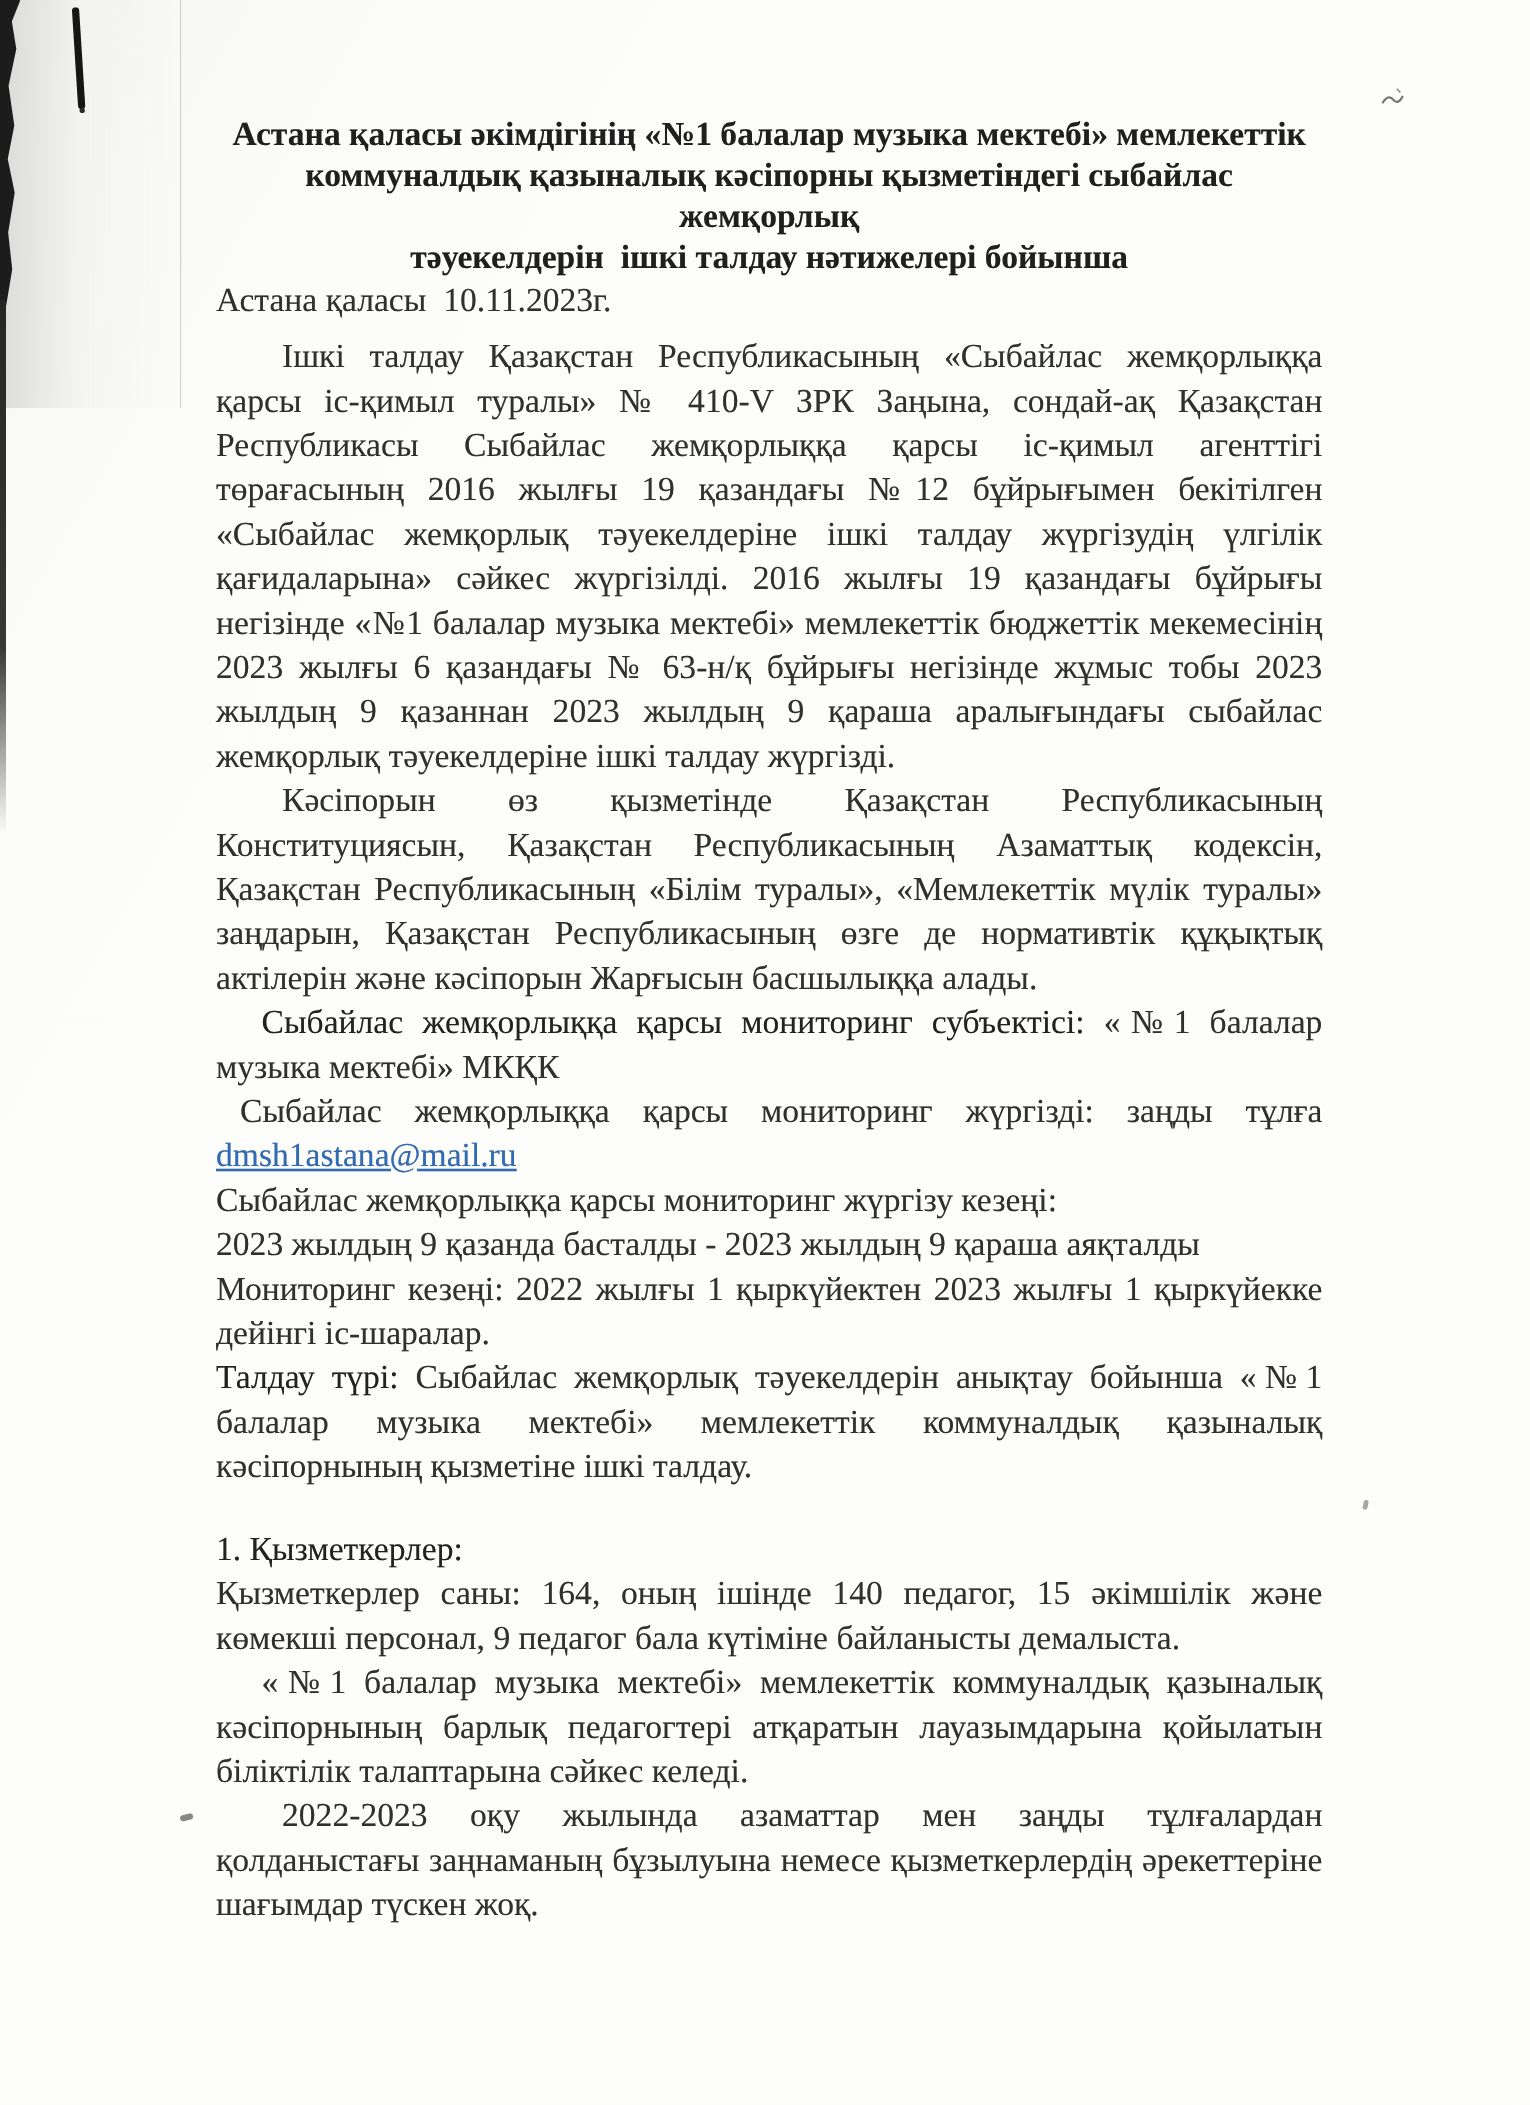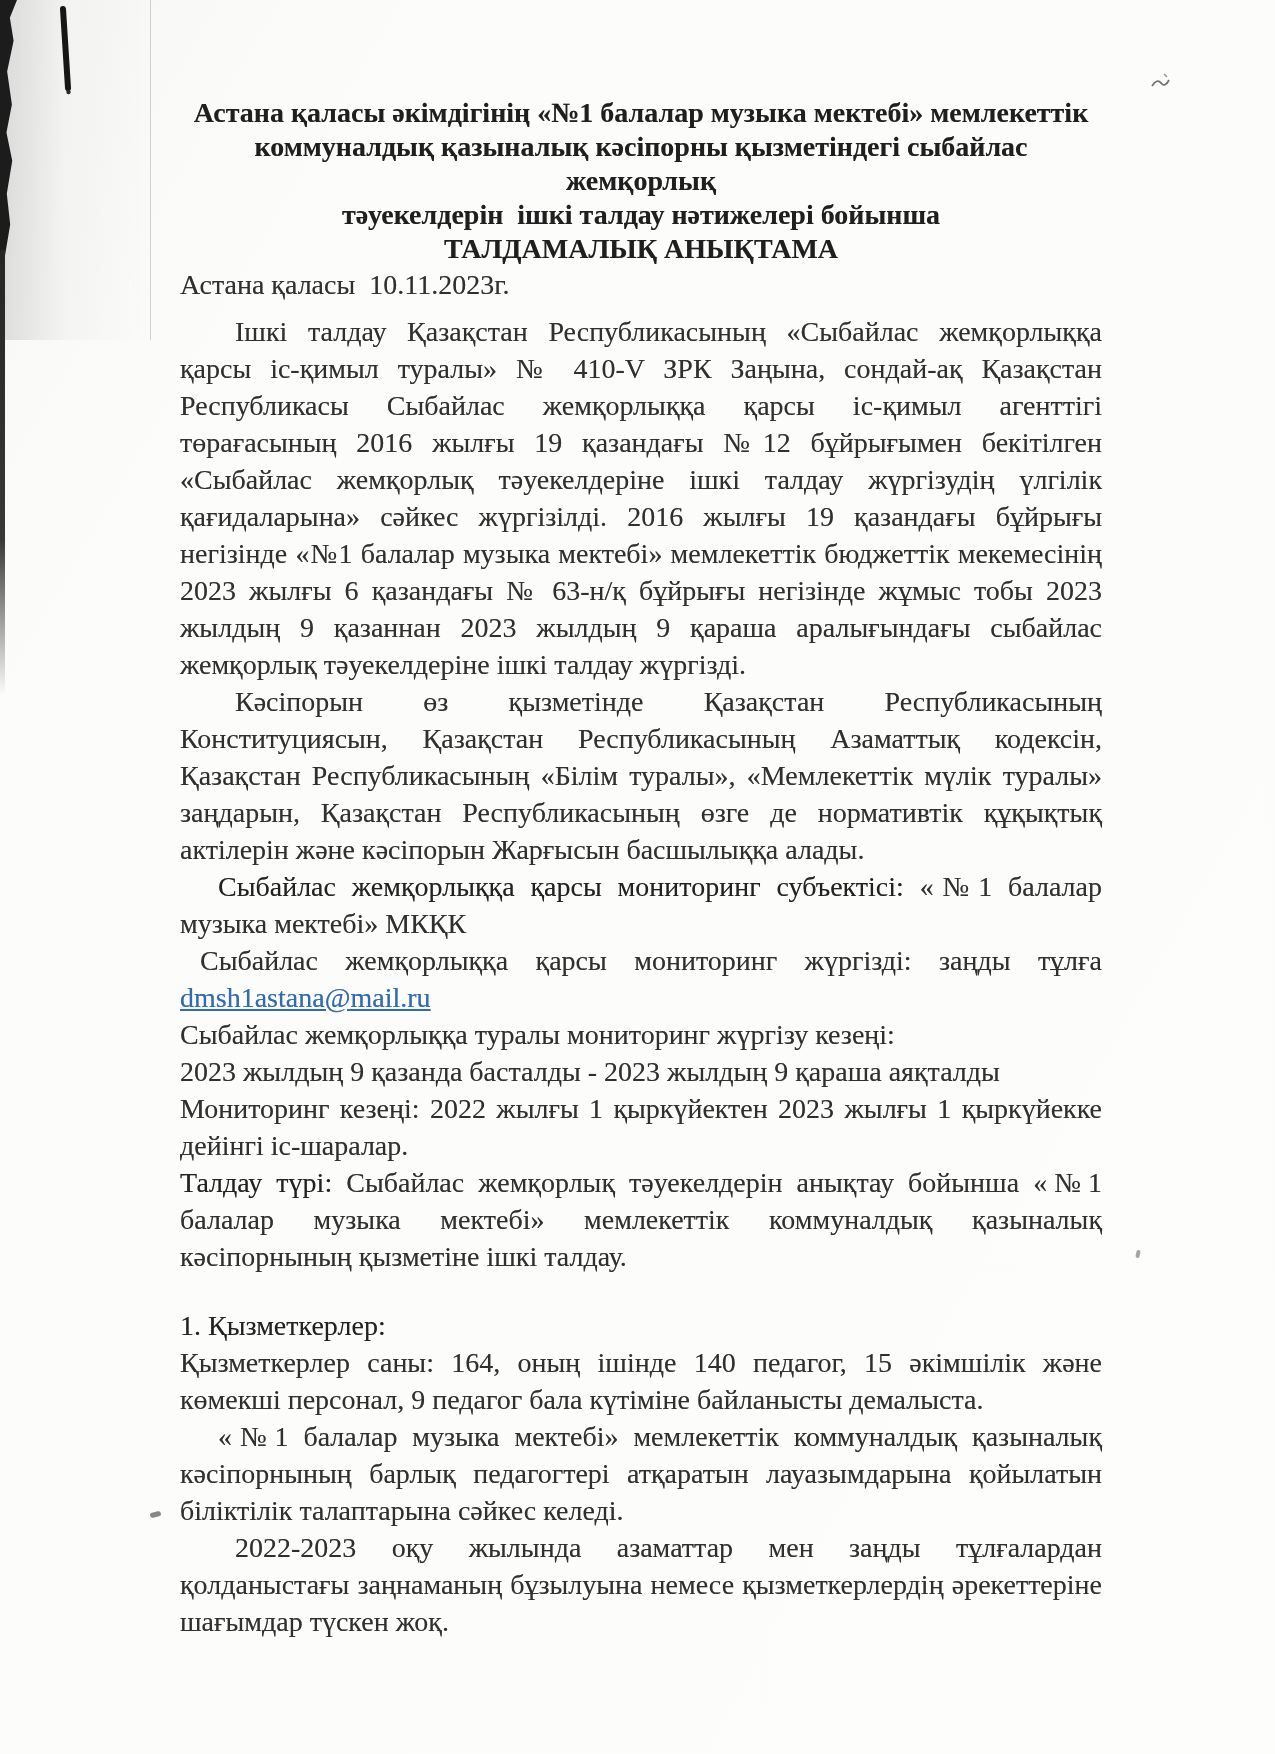--- a/index.html
+++ b/index.html
@@ -79,37 +79,36 @@
     <path d="M16 4 L19 7" stroke="rgba(70,70,70,0.6)" stroke-width="1.4" fill="none"></path>
   </svg>
   <div class="dash-left"></div>
   <div class="speck-right"></div>
 
   <div class="content">
 
     <div class="title-line">Астана қаласы әкімдігінің «№1 балалар музыка мектебі» мемлекеттік</div>
     <div class="title-line">коммуналдық қазыналық кәсіпорны қызметіндегі сыбайлас жемқорлық</div>
     <div class="title-line">тәуекелдерін  ішкі талдау нәтижелері бойынша</div>
-    <div class="title-line">ТАЛДАМАЛЫҚ АНЫҚТАМА</div>
 
     <p class="dateline">Астана қаласы  10.11.2023г.</p>
 
     <div class="gap-sm"></div>
 
     <p class="indent">Ішкі талдау Қазақстан Республикасының «Сыбайлас жемқорлыққа қарсы іс-қимыл туралы» № 410-V ЗРК Заңына, сондай-ақ Қазақстан Республикасы Сыбайлас жемқорлыққа қарсы іс-қимыл агенттігі төрағасының 2016 жылғы 19 қазандағы №12 бұйрығымен бекітілген «Сыбайлас жемқорлық тәуекелдеріне ішкі талдау жүргізудің үлгілік қағидаларына» сәйкес жүргізілді. 2016 жылғы 19 қазандағы бұйрығы негізінде «№1 балалар музыка мектебі» мемлекеттік бюджеттік мекемесінің 2023 жылғы 6 қазандағы № 63-н/қ бұйрығы негізінде жұмыс тобы 2023 жылдың 9 қазаннан 2023 жылдың 9 қараша  аралығындағы сыбайлас жемқорлық тәуекелдеріне ішкі талдау жүргізді.</p>
 
     <p class="indent">Кәсіпорын өз қызметінде Қазақстан Республикасының Конституциясын, Қазақстан Республикасының Азаматтық кодексін, Қазақстан Республикасының «Білім туралы», «Мемлекеттік мүлік туралы» заңдарын, Қазақстан Республикасының өзге де нормативтік құқықтық актілерін және кәсіпорын Жарғысын басшылыққа алады.</p>
 
     <p class="indent-sm"><b class="lead">Сыбайлас жемқорлыққа қарсы мониторинг субъектісі:</b><span> «№1 балалар музыка мектебі» МКҚК</span></p>
 
     <p class="force-justify">Сыбайлас жемқорлыққа қарсы мониторинг жүргізді: заңды тұлға</p>
 
     <p><a class="email-link">dmsh1astana@mail.ru</a></p>
 
-    <p>Сыбайлас жемқорлыққа туралы мониторинг жүргізу кезеңі:</p>
+    <p>Сыбайлас жемқорлыққа қарсы мониторинг жүргізу кезеңі:</p>
 
     <p>2023 жылдың 9 қазанда басталды - 2023 жылдың 9 қараша аяқталды</p>
 
     <p>Мониторинг кезеңі: 2022 жылғы 1 қыркүйектен 2023 жылғы 1 қыркүйекке дейінгі іс-шаралар.</p>
 
     <p><b class="lead">Талдау түрі:</b><span> Сыбайлас жемқорлық тәуекелдерін анықтау бойынша «№1 балалар музыка мектебі» мемлекеттік коммуналдық қазыналық кәсіпорнының қызметіне ішкі талдау.</span></p>
 
 
     <p class="heading">1. Қызметкерлер:</p>
 

